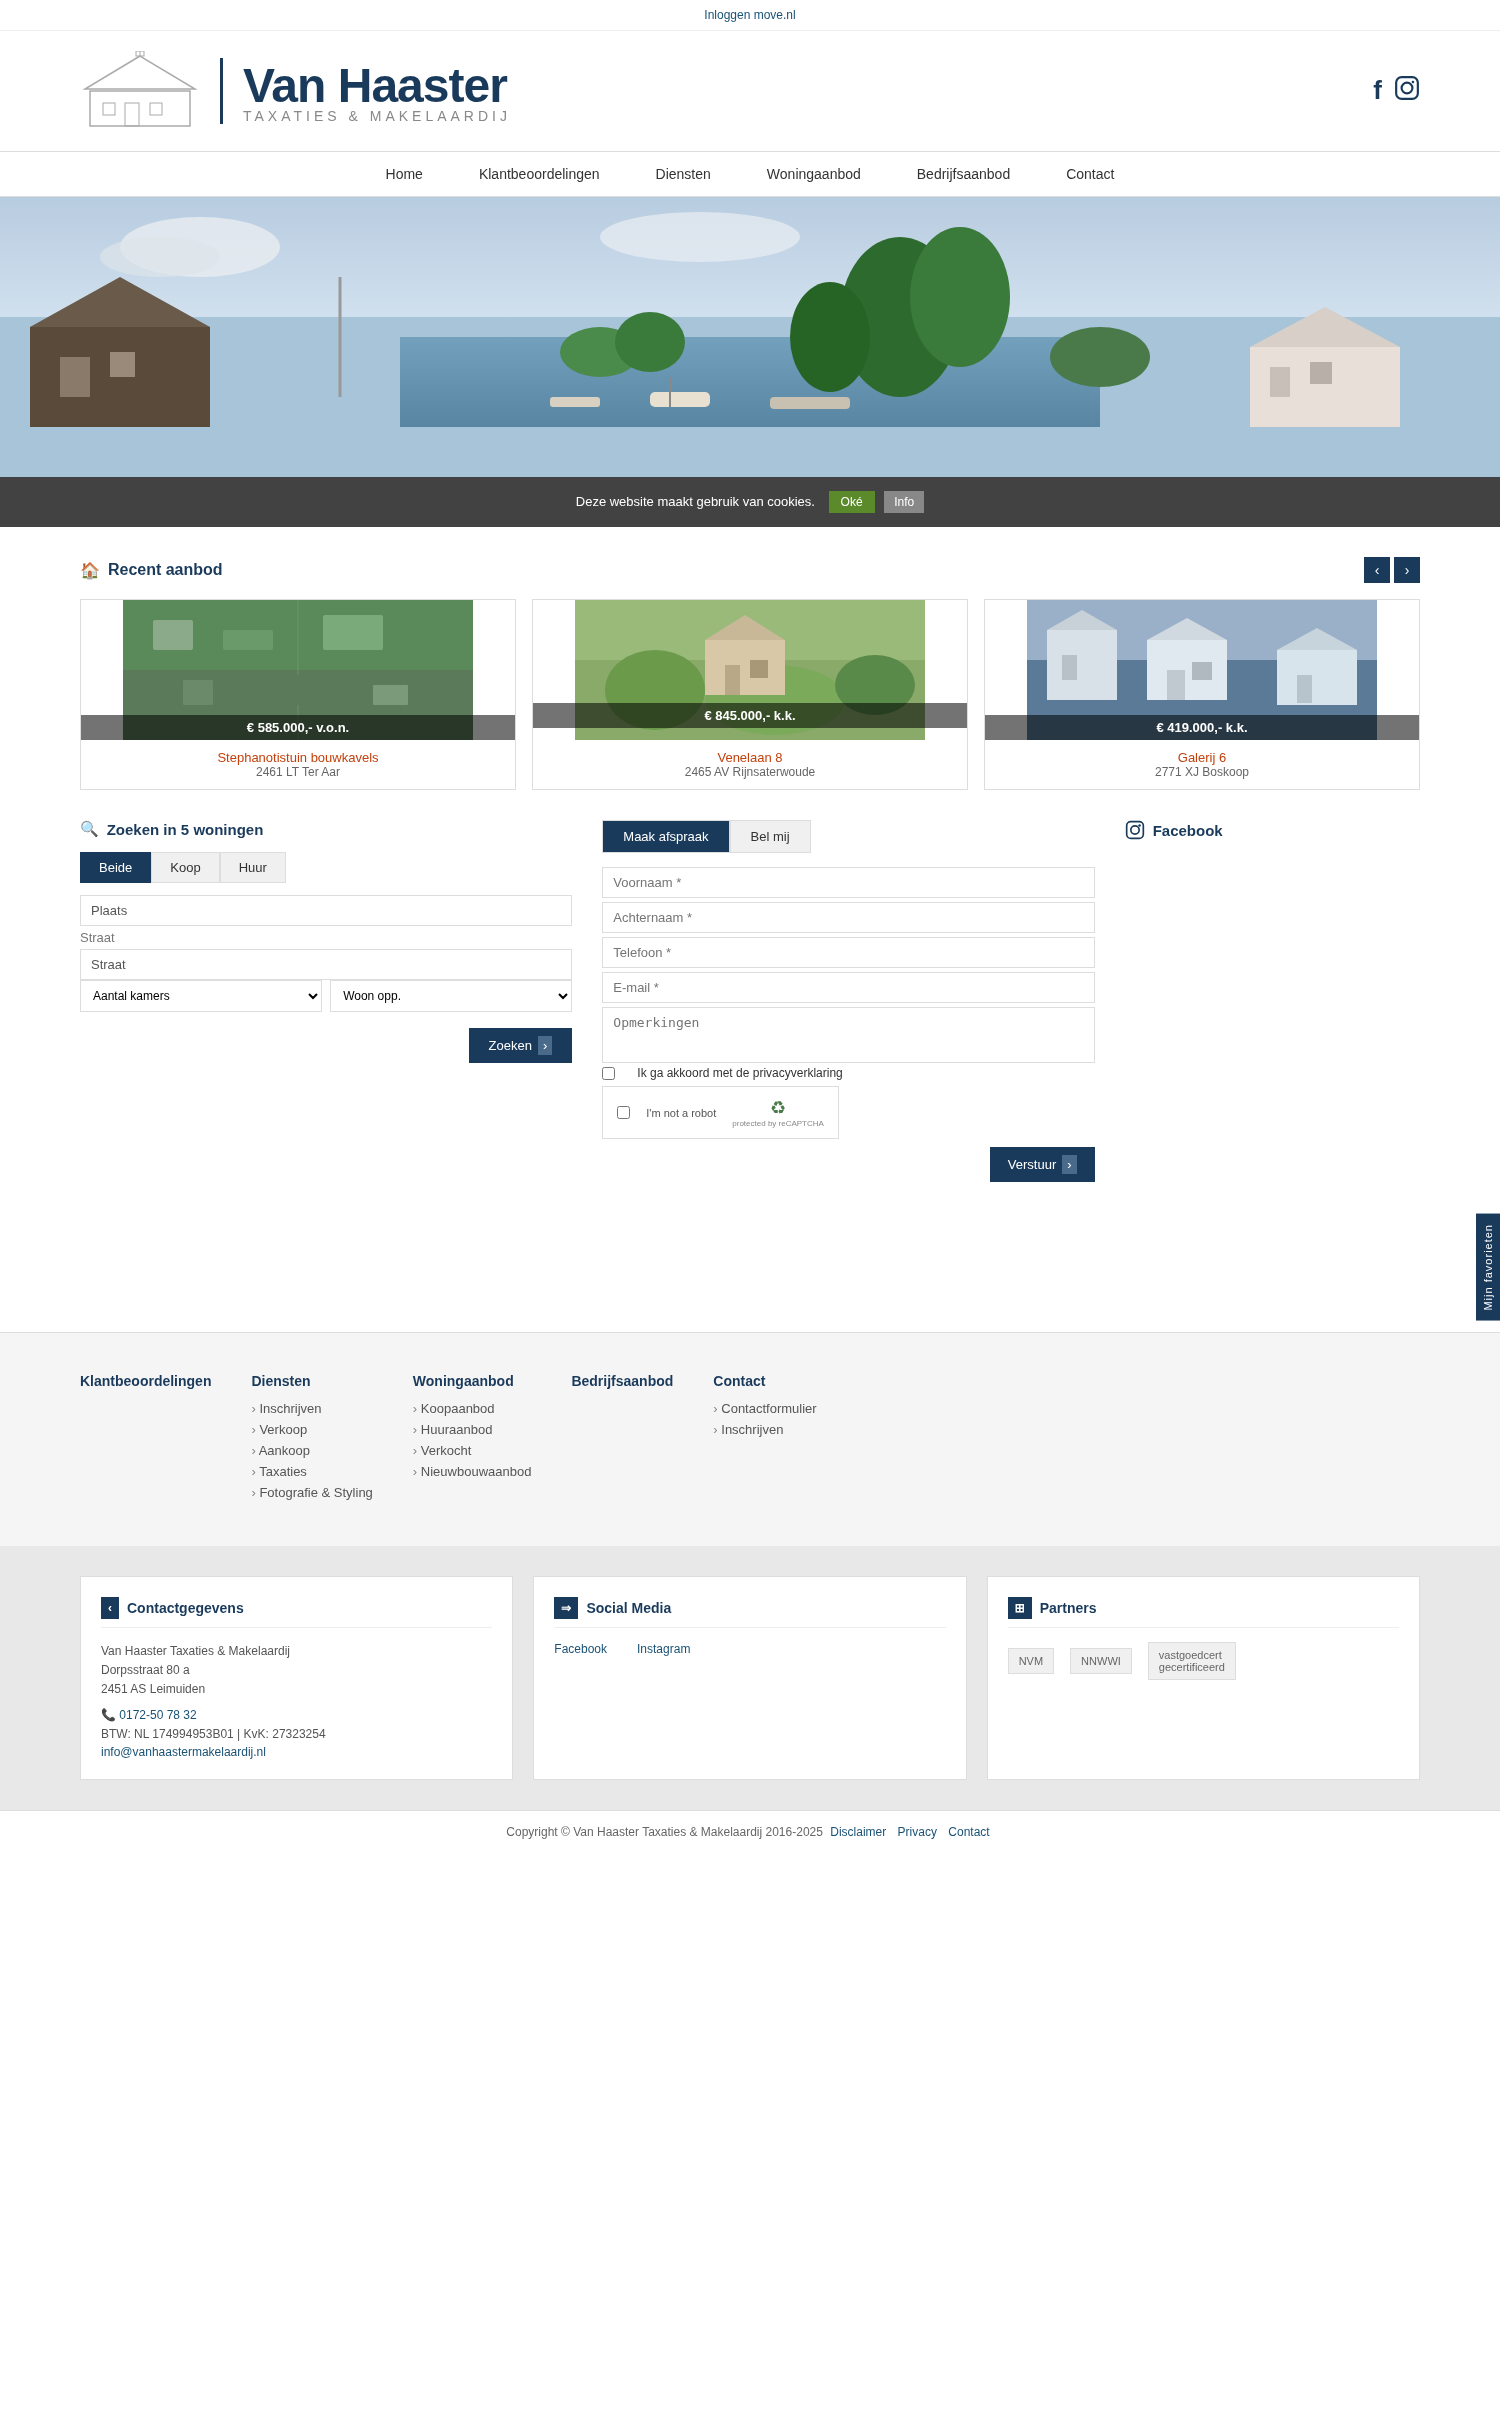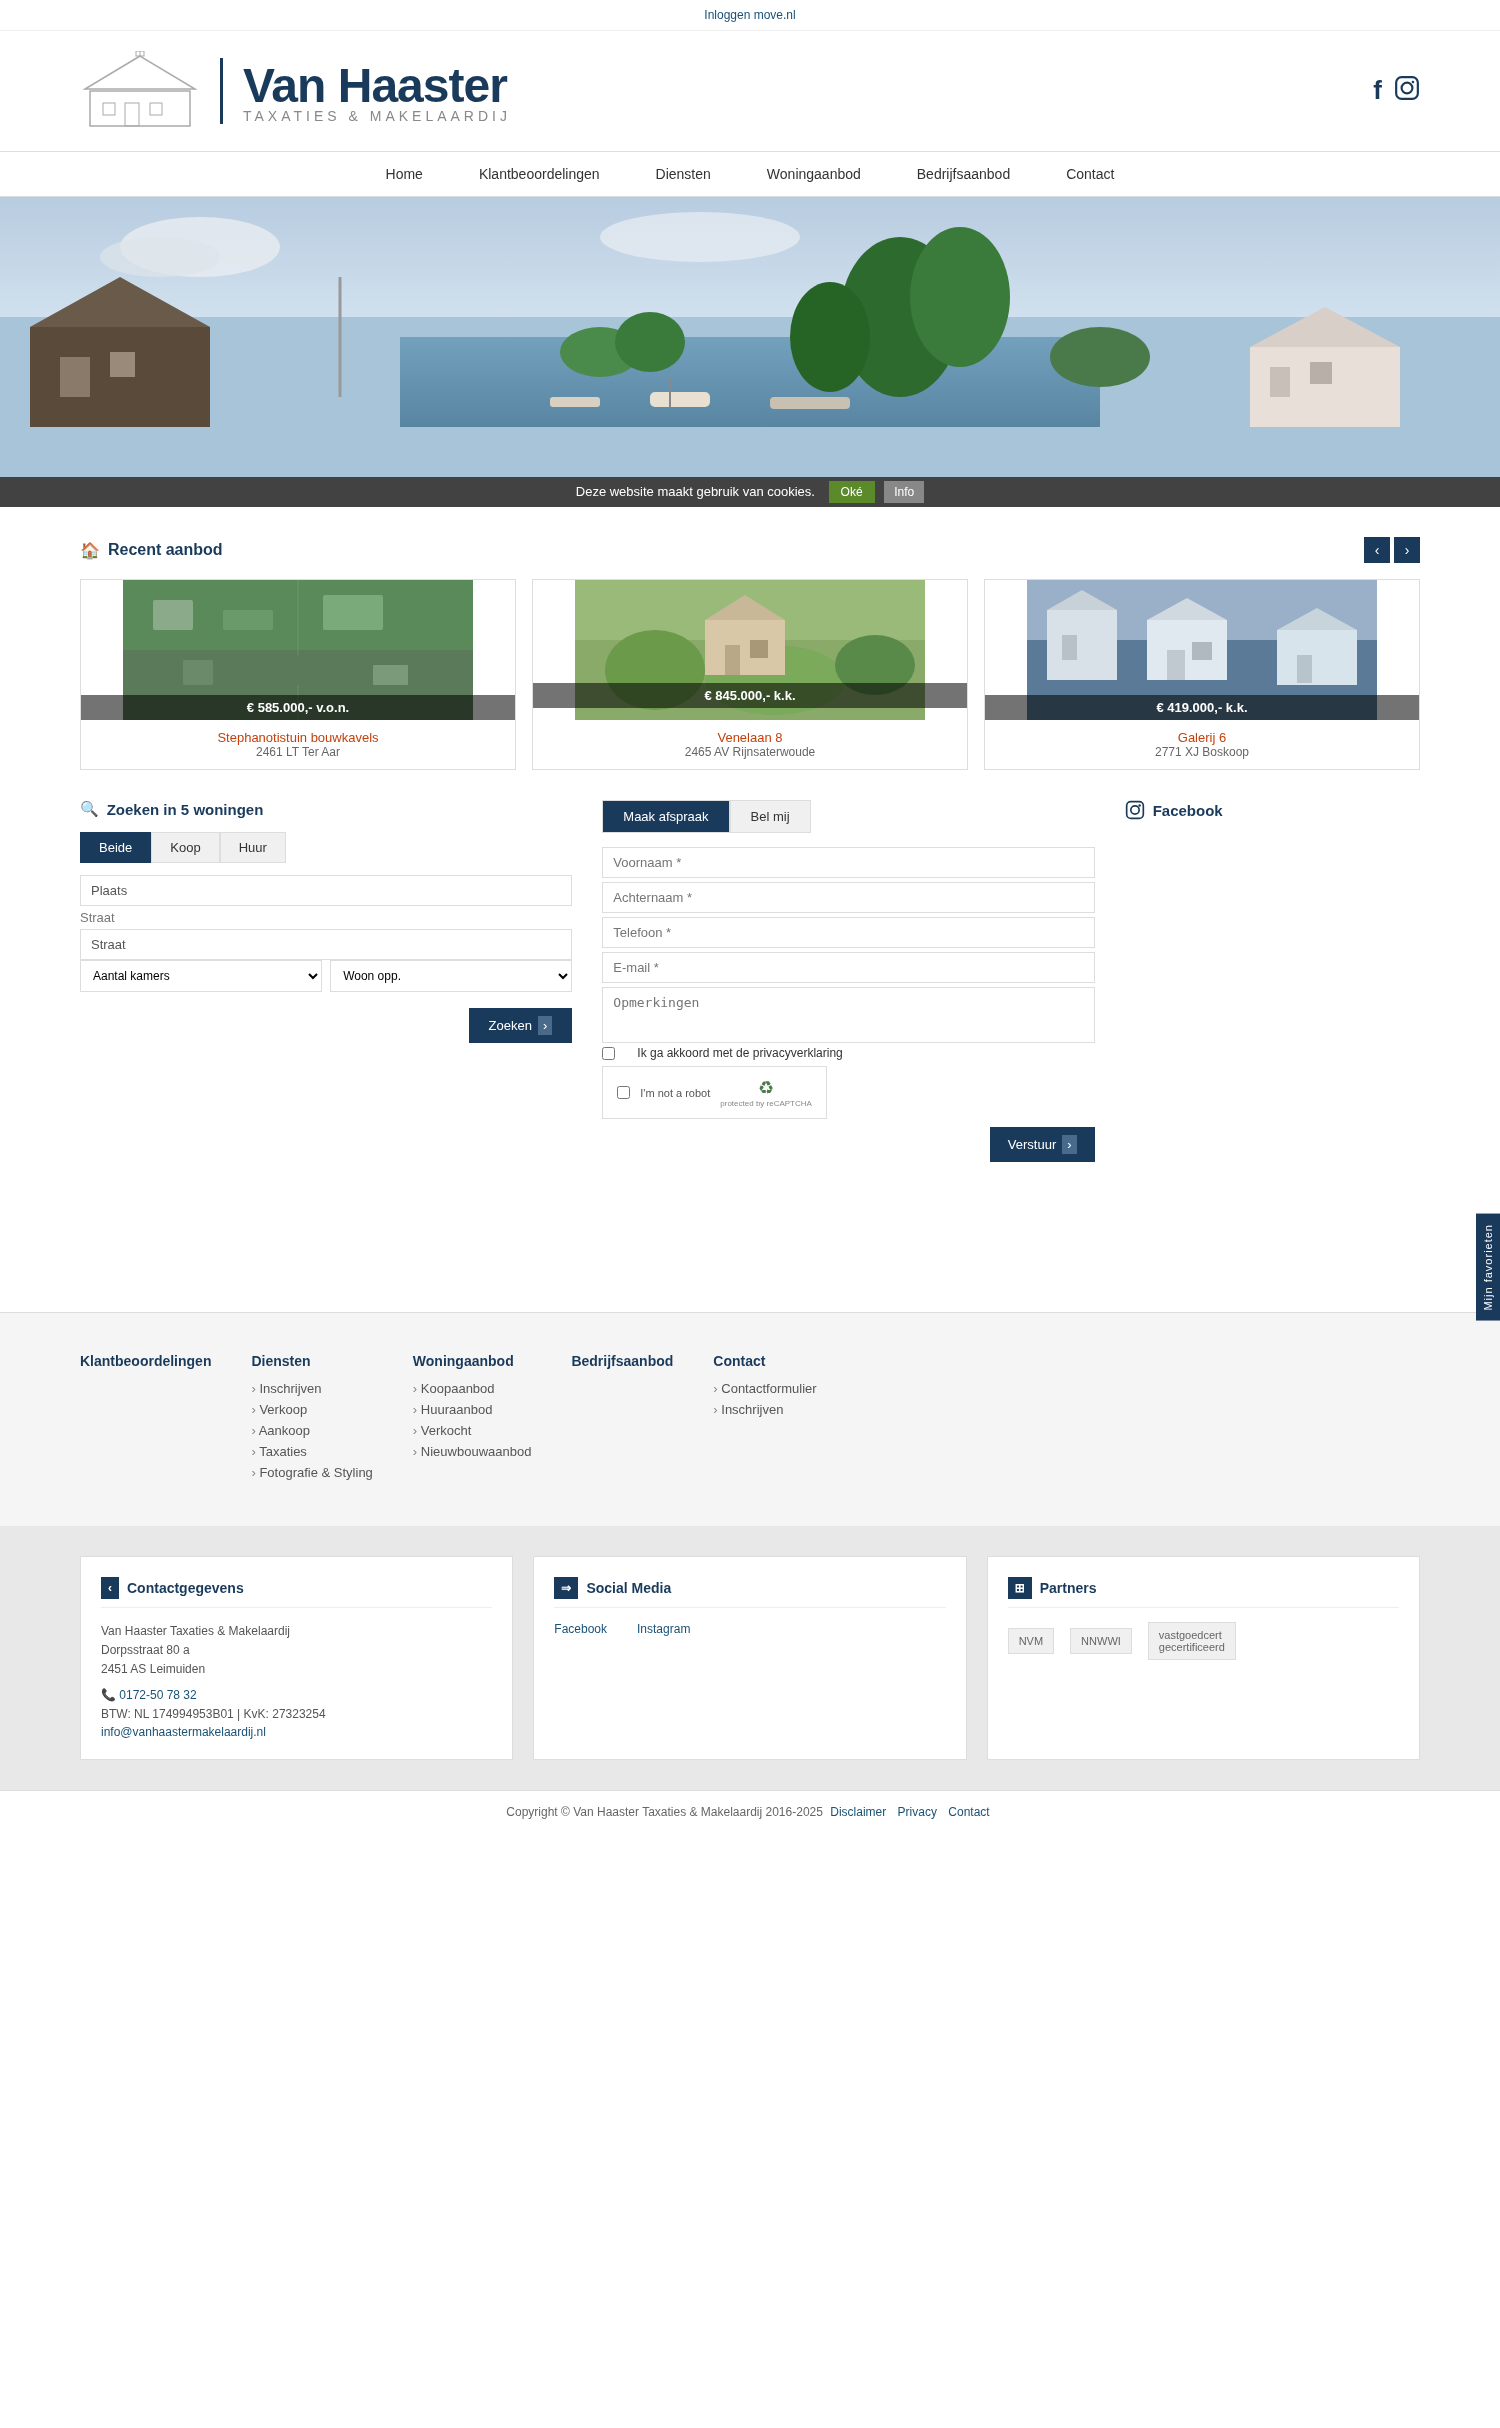--- a/index.html
+++ b/index.html
@@ -19,21 +19,21 @@
     .social-icons { display: flex; gap: 12px; font-size: 22px; color: #1a3a5c; }
 
     
     .nav { background: #fff; border-bottom: 1px solid #ddd; display: flex; justify-content: center; padding: 0; }
     .nav a { display: inline-block; padding: 14px 28px; text-decoration: none; color: #333; font-size: 14px; }
 
     
     .hero { width: 100%; height: 280px; background: linear-gradient(135deg, #5a7a6a 0%, #4a6a5a 20%, #6a8a7a 40%, #8aaa9a 60%, #3a5a6a 80%, #4a6a7a 100%); position: relative; overflow: hidden; }
 
     
-    .cookie-banner { background: rgba(50,50,50,0.92); color: #fff; text-align: center; padding: 4px; font-size: 13px; position: relative; z-index: 50; }
+    .cookie-banner { background: rgba(50,50,50,0.92); color: #fff; text-align: center; padding: 14px; font-size: 13px; position: relative; z-index: 50; }
     .cookie-banner .ok-btn { background: #5a8a2a; color: #fff; border: none; padding: 4px 12px; cursor: pointer; margin-left: 10px; font-size: 12px; }
     .cookie-banner .info-btn { background: #888; color: #fff; border: none; padding: 4px 10px; cursor: pointer; margin-left: 6px; font-size: 12px; }
 
     
     .main { padding: 30px 80px; }
 
     
     .section-title { display: flex; align-items: center; gap: 8px; font-size: 16px; font-weight: bold; color: #1a3a5c; margin-bottom: 16px; }
     .nav-arrows { margin-left: auto; display: flex; gap: 4px; }
     .nav-arrow { background: #1a3a5c; color: #fff; border: none; width: 26px; height: 26px; cursor: pointer; font-size: 14px; display: flex; align-items: center; justify-content: center; }
@@ -63,21 +63,21 @@
     .search-btn { background: #1a3a5c; color: #fff; border: none; padding: 8px 20px; cursor: pointer; font-size: 13px; display: flex; align-items: center; gap: 6px; }
 
     
     .contact-tabs { display: flex; gap: 0; margin-bottom: 14px; }
     .contact-tab { padding: 8px 20px; border: 1px solid #ddd; cursor: pointer; font-size: 13px; background: #f0f0f0; }
     .contact-tab.active { background: #1a3a5c; color: #fff; }
     .contact-input { width: 100%; padding: 7px 10px; border: 1px solid #ddd; font-size: 13px; margin-bottom: 4px; }
     .contact-textarea { width: 100%; padding: 7px 10px; border: 1px solid #ddd; font-size: 13px; height: 56px; resize: none; }
     .privacy-check { display: flex; align-items: center; gap: 22px; font-size: 12px; margin-bottom: 6px; }
     .recaptcha-row { display: flex; align-items: center; gap: 10px; margin-bottom: 8px; }
-    .recaptcha-box { border: 1px solid #ddd; padding: 10px 14px; display: flex; align-items: center; gap: 10px; font-size: 12px; }
+    .recaptcha-box { border: 1px solid #ddd; padding: 10px 14px; display: flex; align-items: center; gap: 16px; font-size: 12px; }
     .submit-btn { background: #1a3a5c; color: #fff; border: none; padding: 8px 18px; cursor: pointer; font-size: 13px; display: flex; align-items: center; gap: 6px; }
 
     .facebook-title { display: flex; align-items: center; gap: 8px; font-size: 15px; font-weight: bold; color: #1a3a5c; margin-bottom: 14px; }
 
     
     .footer-nav { background: #f5f5f5; padding: 40px 80px; border-top: 1px solid #ddd; margin-top: 40px; }
     .footer-nav-grid { display: flex; gap: 40px; }
     .footer-nav-col h4 { font-size: 14px; font-weight: bold; color: #1a3a5c; margin-bottom: 12px; }
     .footer-nav-col ul { list-style: none; }
     .footer-nav-col ul li { margin-bottom: 6px; font-size: 13px; }

